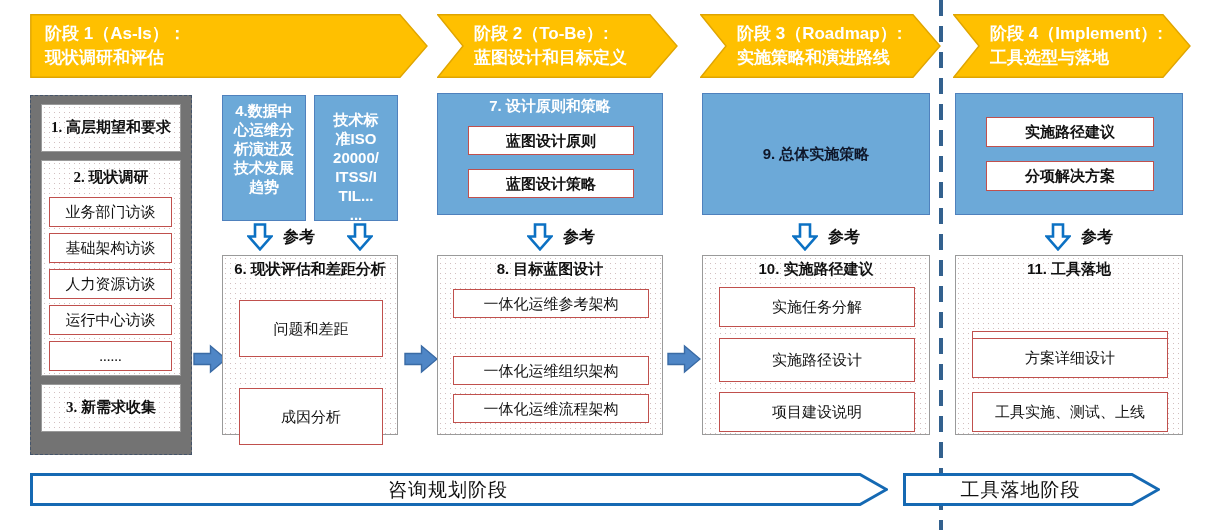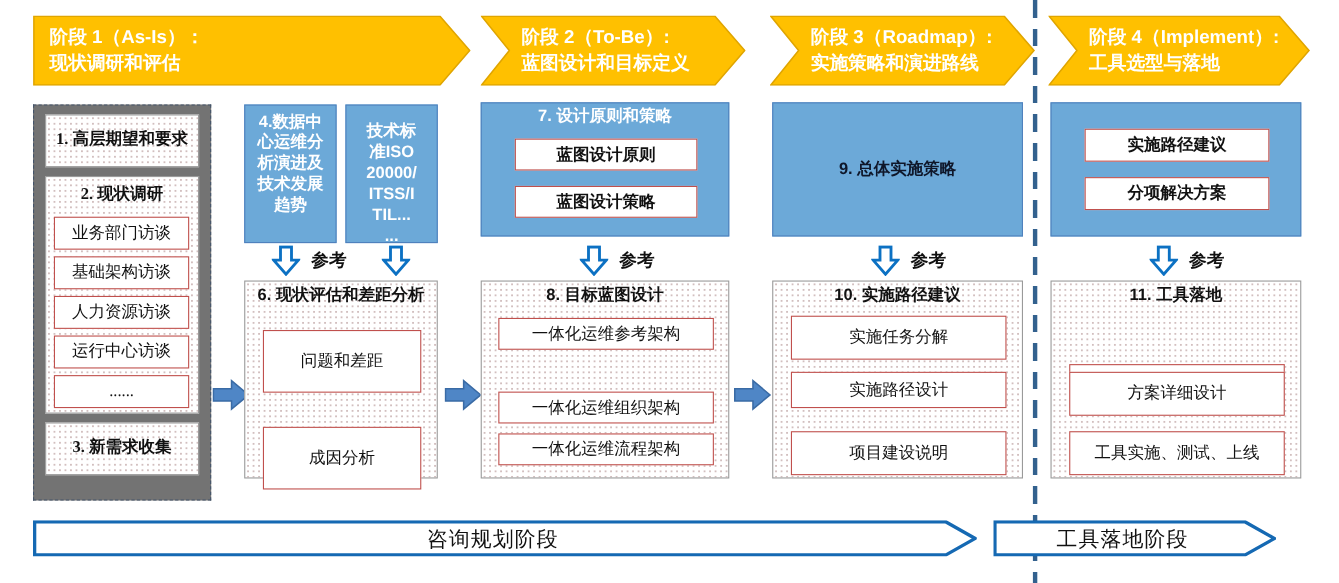--- a/index.html
+++ b/index.html
@@ -182,21 +182,21 @@
   <div class="abs" style="left:792px;top:223px;">
     <svg width="26" height="28" viewBox="0 0 26 28">
         <path d="M8 1.5 H18 V13.5 H24.2 L13 26.3 L1.8 13.5 H8 Z" fill="#fff" stroke="#0C71C3" stroke-width="2.6"></path>
       </svg>
   </div>
   <div class="abs reflabel" style="left:828px;top:227px;">参考</div>
 
   <div class="abs dotbg graybox" style="left:702px;top:255px;width:228px;height:180px;">
     <div class="secttitle">10. 实施路径建议</div>
     <div class="redbox" style="left:16px;top:31px;width:196px;height:40px;">实施任务分解</div>
-    <div class="redbox" style="left:16px;top:82px;width:196px;height:33px;">实施路径设计</div>
+    <div class="redbox" style="left:16px;top:82px;width:196px;height:44px;">实施路径设计</div>
     <div class="redbox" style="left:16px;top:136px;width:196px;height:40px;">项目建设说明</div>
   </div>
 
   <div class="dashline"></div>
 
   <div class="bluebox" style="left:955px;top:93px;width:228px;height:122px;">
     <div class="redbox" style="left:30px;top:23px;width:168px;height:30px;">实施路径建议</div>
     <div class="redbox" style="left:30px;top:67px;width:168px;height:30px;">分项解决方案</div>
   </div>
 

